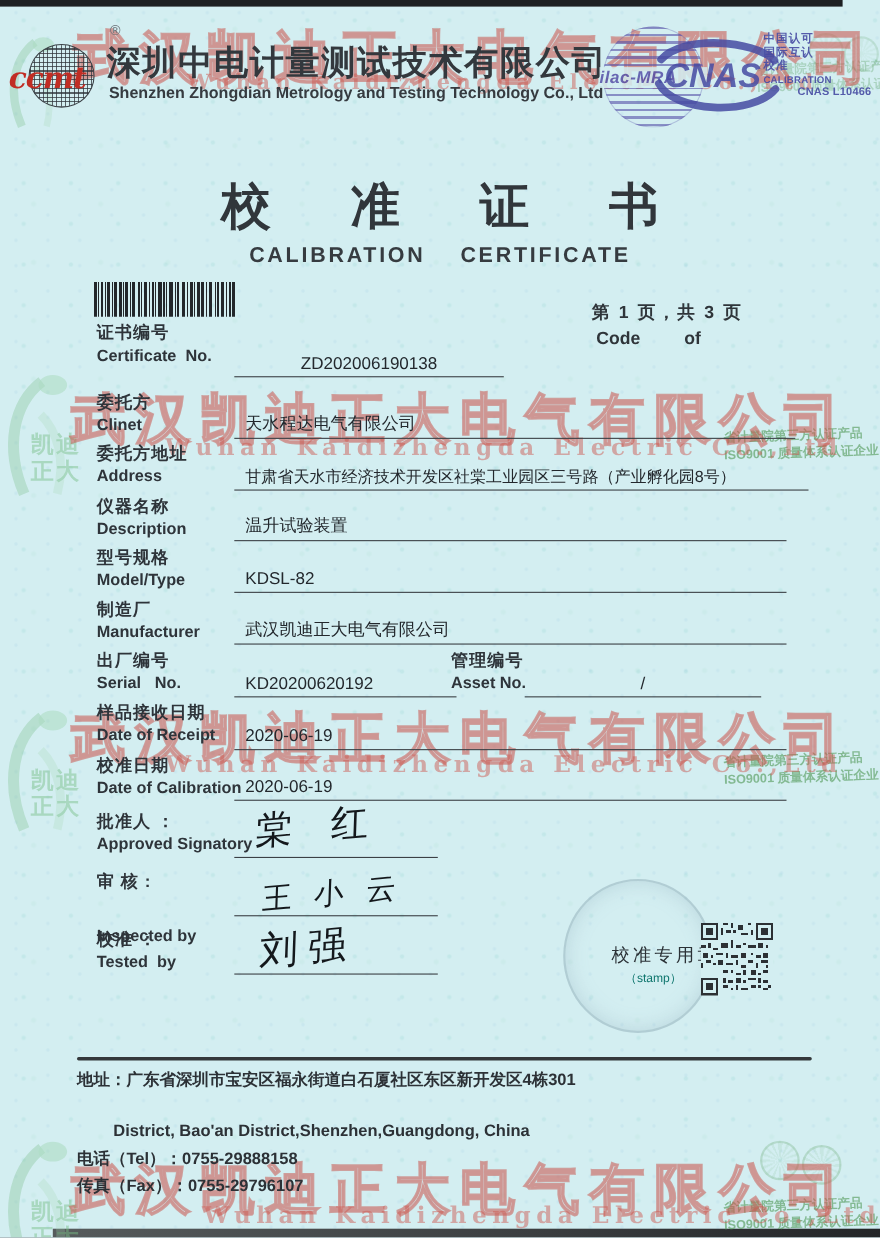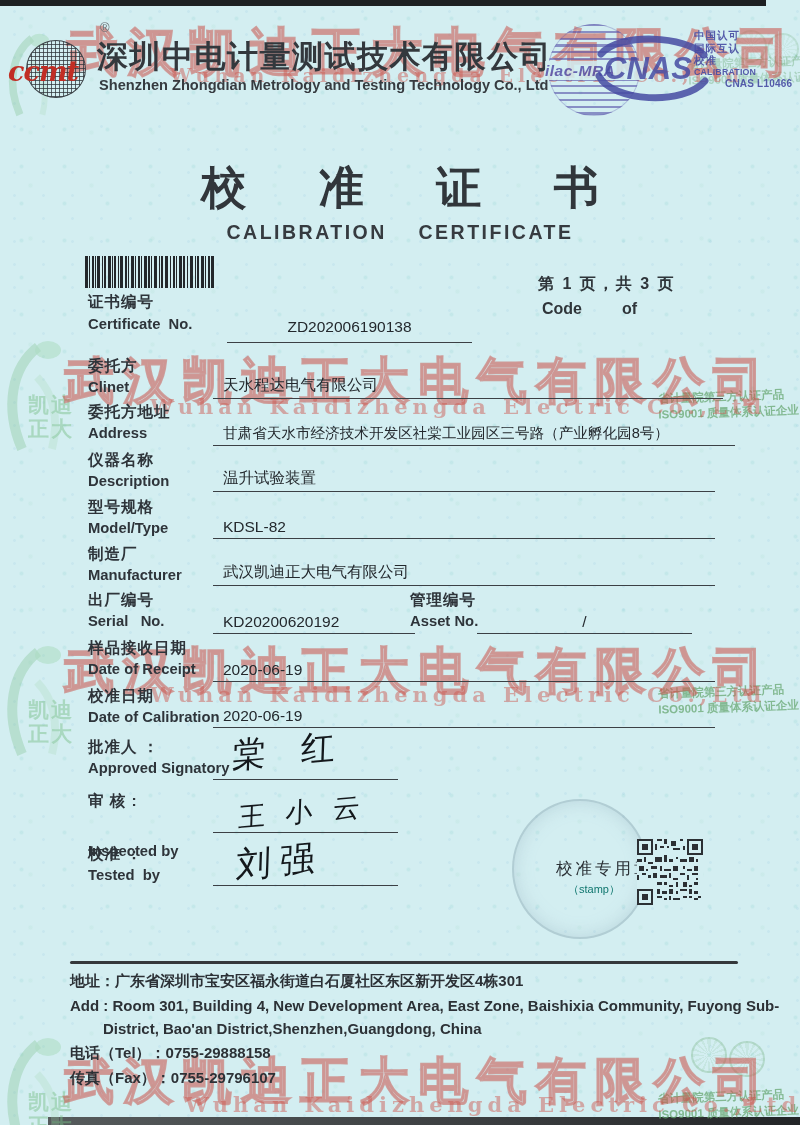--- a/index.html
+++ b/index.html
@@ -222,21 +222,21 @@
         <rect x="123" width="2" height="32"></rect>
         <rect x="126" width="3" height="32"></rect>
     </svg>
   </div>
   <div class="abs pageinfo-cn">第 1 页，共 3 页</div>
   <div class="abs pageinfo-en" style="left:542px;">Code</div>
   <div class="abs pageinfo-en" style="left:622px;">of</div>
 
   <div class="cnl" style="top:292px;">证书编号</div>
   <div class="enl" style="top:316px;">Certificate  No.</div>
-  <div class="vline vc" style="left:227px;top:313px;width:245px;align-items:center;">
+  <div class="vline vc" style="left:213px;top:313px;width:245px;">
       <span>ZD202006190138</span>
     </div>
 
   <div class="cnl" style="top:356px;">委托方</div>
   <div class="enl" style="top:379px;">Clinet</div>
   <div class="vline vl" style="left:213px;top:369px;width:500px;">
       <span>天水程达电气有限公司</span>
     </div>
 
   <div class="cnl" style="top:402px;">委托方地址</div>
@@ -381,18 +381,17 @@
           <rect x="20" y="25" width="2" height="1"></rect>
           <rect x="23" y="25" width="1" height="1"></rect>
           <rect x="25" y="26" width="2" height="1"></rect>
           <rect x="27" y="25" width="1" height="1"></rect>
       </g>
     </svg>
   </div>
 
   <div class="abs sep"></div>
   <div class="foot" style="left:70px;top:972px;">地址：广东省深圳市宝安区福永街道白石厦社区东区新开发区4栋301</div>
-  <div class="foot" style="left:70px;top:997px;">Add : Room 301, Building 4, New Development Area, East Zone, Baishixia Community, Fuyong Sub-</div>
   <div class="foot" style="left:103px;top:1020px;">District, Bao'an District,Shenzhen,Guangdong, China</div>
   <div class="foot" style="left:70px;top:1044px;">电话（Tel）：0755-29888158</div>
   <div class="foot" style="left:70px;top:1069px;">传真（Fax）：0755-29796107</div>
 
 </div>
 
 </body></html>

